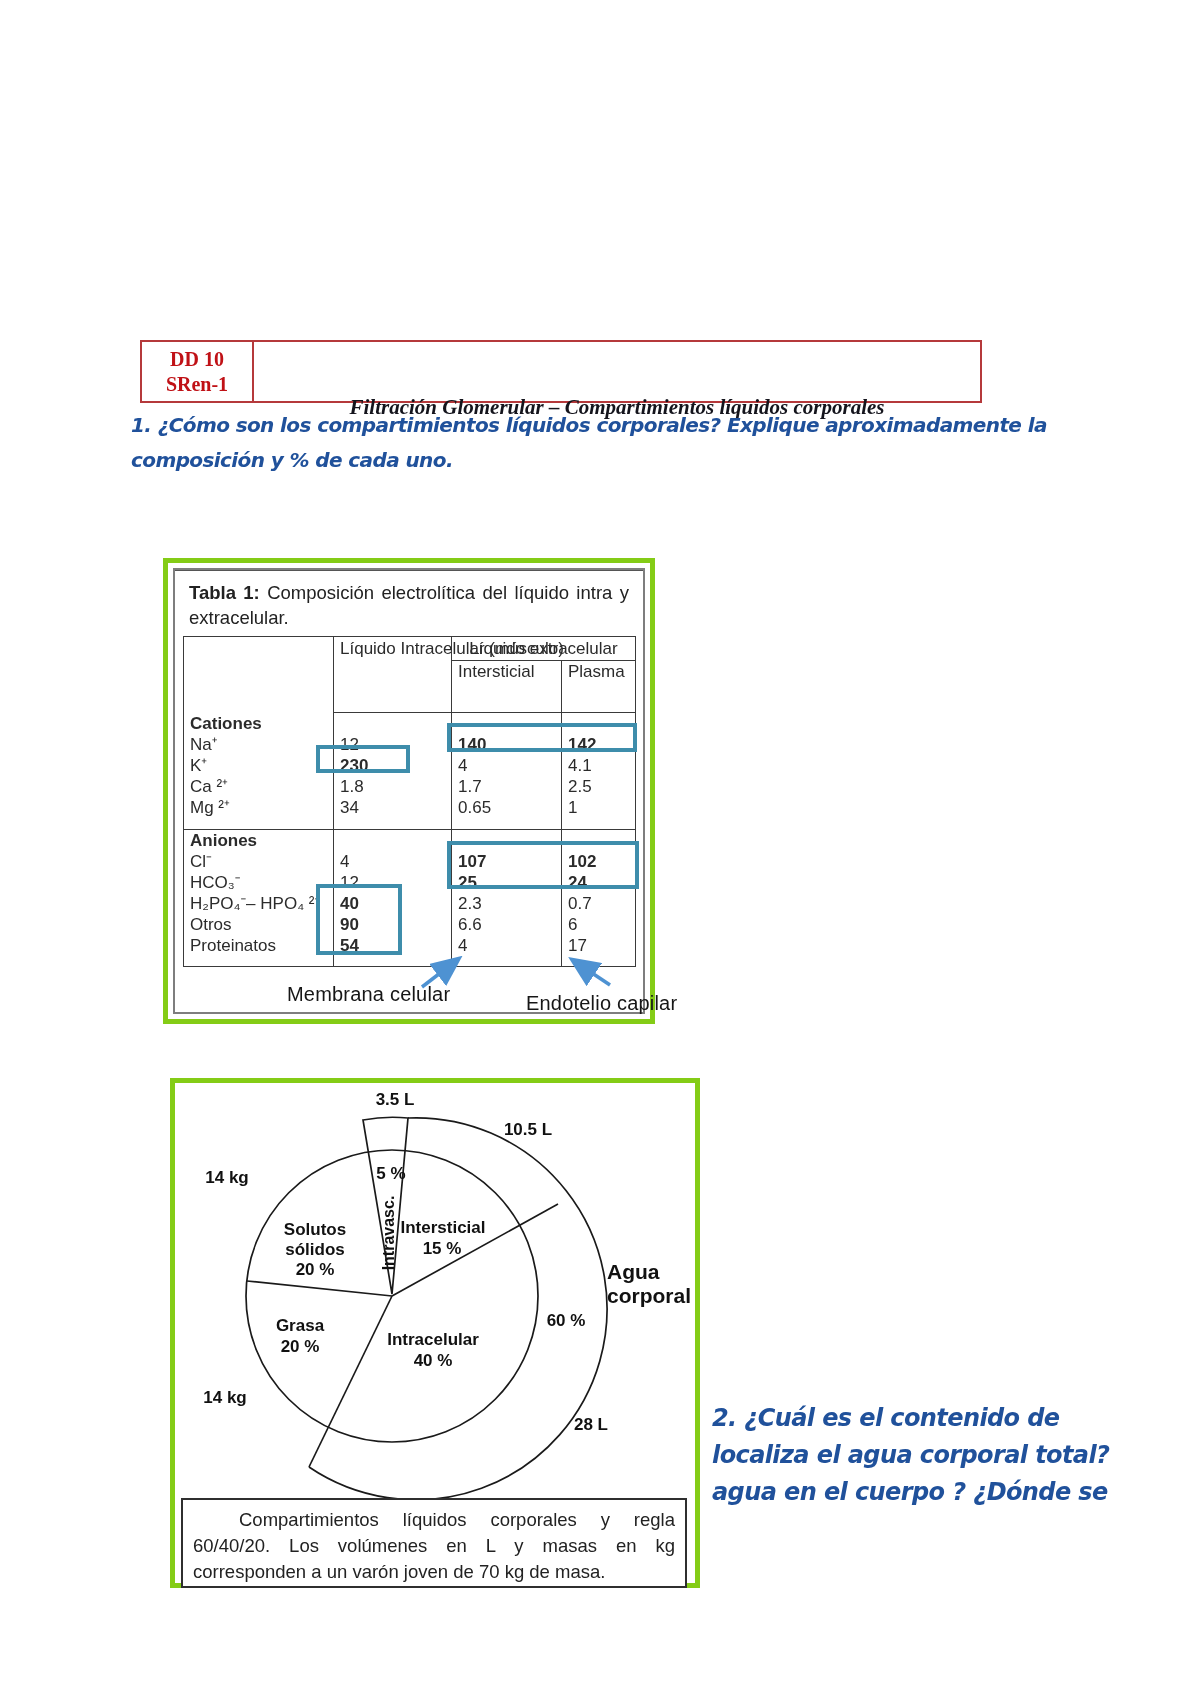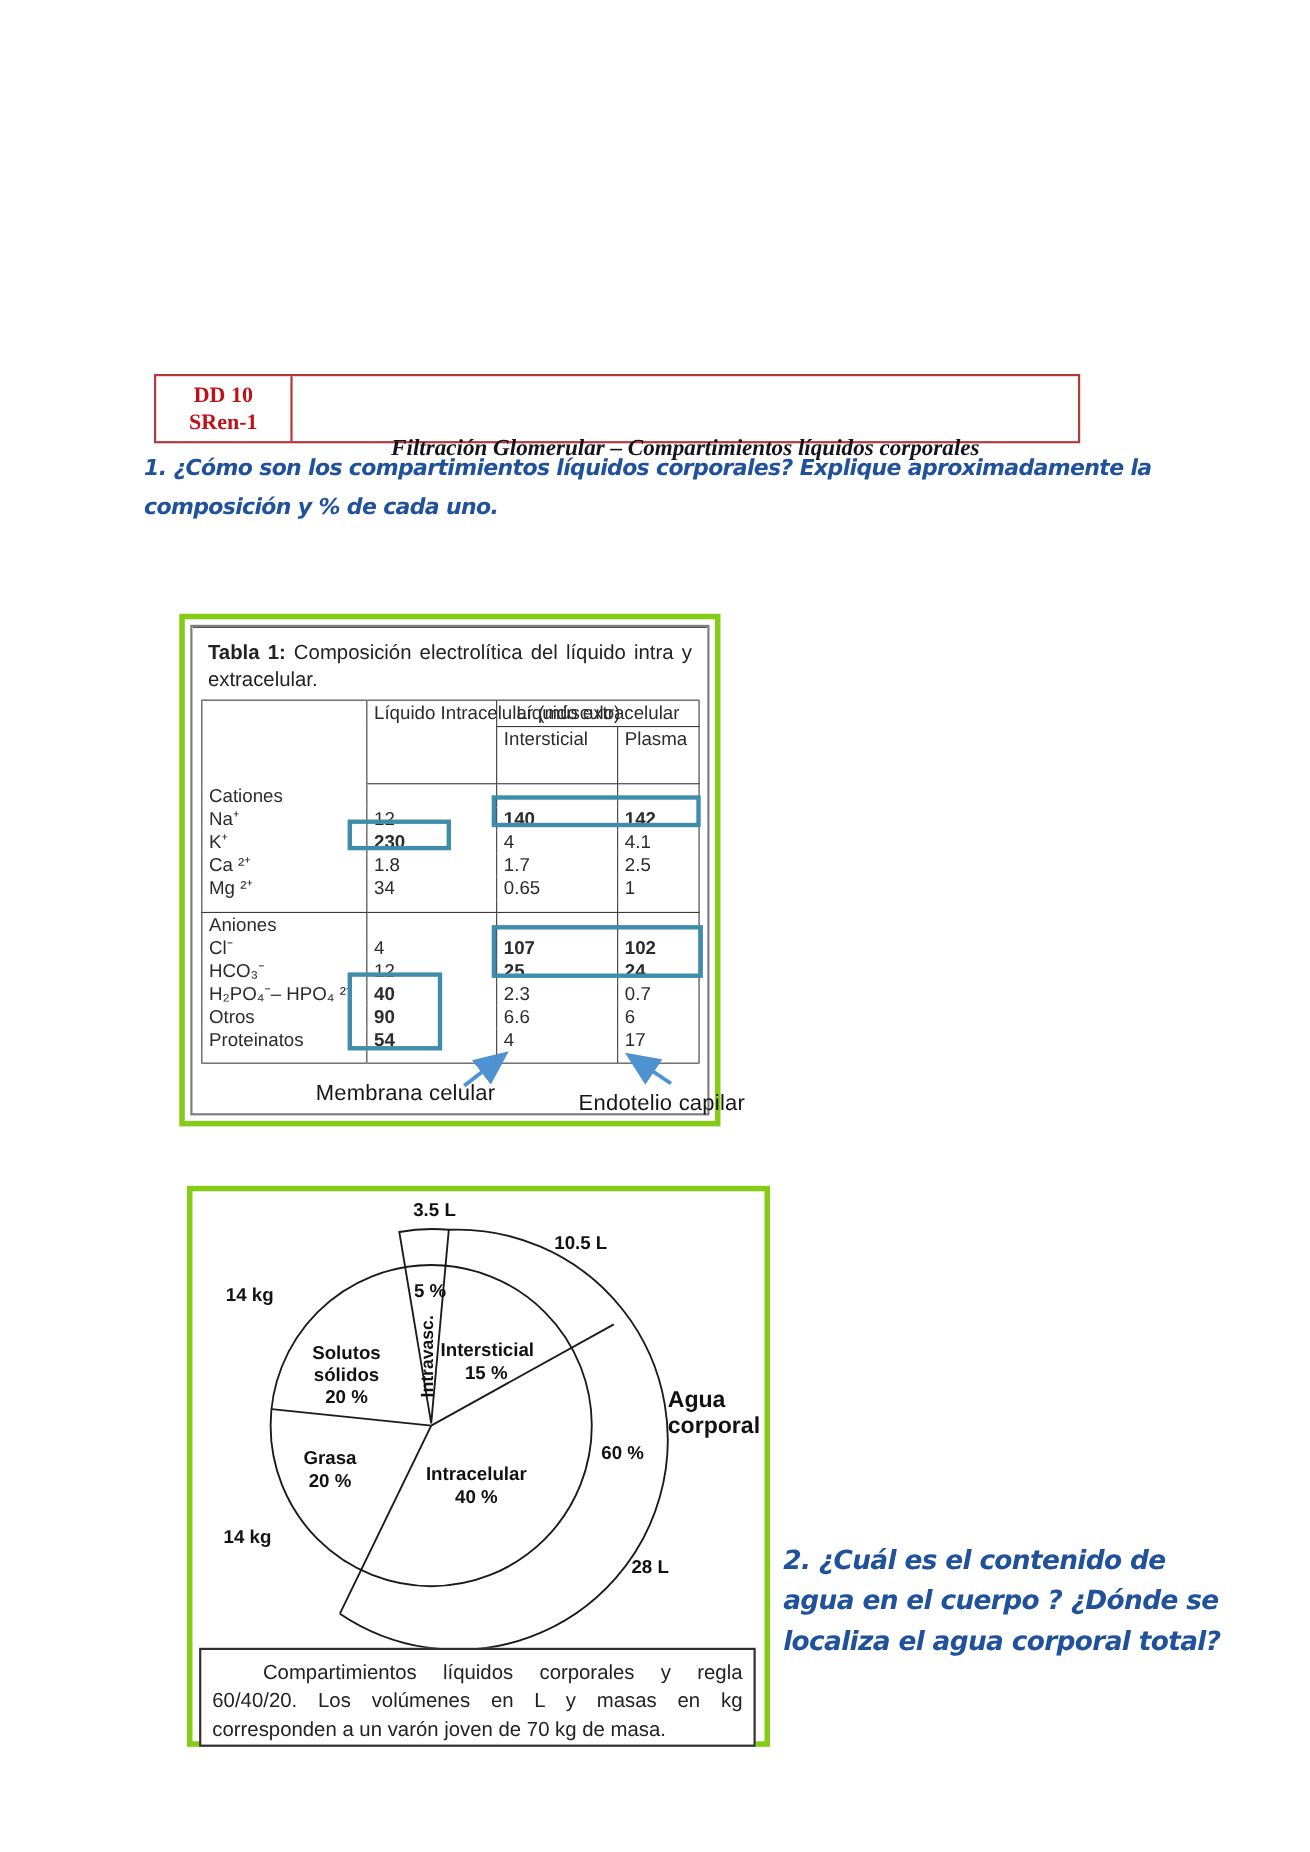--- a/index.html
+++ b/index.html
@@ -2,21 +2,21 @@
 <html><head>
 <meta charset="utf-8">
 <style>
   * { margin:0; padding:0; box-sizing:border-box; }
   html,body { background:#ffffff; }
   body { width:1191px; height:1684px; position:relative; font-family:"Liberation Sans", sans-serif; color:#1a1a1a; }
 
   
   .hdr { position:absolute; left:140px; top:340px; width:842px; height:63px;
          border:2px solid #b5393b; display:flex; background:#fff; }
-  .hdr-left { width:124px; border-right:2px solid #b5393b; display:flex; flex-direction:column;
+  .hdr-left { width:112px; border-right:2px solid #b5393b; display:flex; flex-direction:column;
               align-items:center; justify-content:center; gap:2px;
               font-family:"Liberation Serif", serif; font-weight:bold; font-size:20px; color:#c01116; }
   .hdr-right { flex:1; display:flex; justify-content:center; padding-top:8px;
                font-family:"Liberation Serif", serif; font-weight:bold; font-style:italic;
                font-size:21px; color:#14141c;margin-top:45px; }
 
   
   .script { position:absolute; color:#20519b; font-family:"DejaVu Sans", sans-serif;
             font-weight:bold; font-style:italic; letter-spacing:-0.6px; }
   .q1 { left:131px; top:408px; font-size:20px; line-height:35px; }
@@ -34,21 +34,21 @@
   table.elyte { border-collapse:collapse; margin-left:8px; margin-top:2px; table-layout:fixed;
                 width:452px; font-size:17px; color:#2b2b2b; }
   table.elyte td { border-left:1.6px solid #3a3a3a; border-right:1.6px solid #3a3a3a;
                    padding:0 6px; vertical-align:top; line-height:21px; overflow:visible; white-space:nowrap; }
   table.elyte { border:1.6px solid #3a3a3a; }
   tr.h1 td { line-height:23px; height:24px; }
   tr.h2 td { height:52px; border-bottom:1.6px solid #3a3a3a; }
   td.mlh { white-space:pre-line; line-height:24px; border-bottom:1.6px solid #3a3a3a; }
   td.cth { text-align:center; }
   tr.row td { height:21px; }
-  tr.sect td:first-child { font-weight:normal; }
+  tr.sect td:first-child { font-weight:bold; }
   tr.sp1 td { height:12px; border-bottom:1.6px solid #3a3a3a; }
   tr.sp2 td { height:10px; }
   td.b { font-weight:bold; }
 
   
   .hl { position:absolute; border:4px solid #3e8dab; background:transparent; }
 
   .annot { position:absolute; font-size:20px; color:#161616; letter-spacing:0.2px; }
 
   
@@ -232,15 +232,15 @@
     <text class="plbl" x="125" y="248" text-anchor="middle">Grasa</text>
     <text class="plbl" x="125" y="269" text-anchor="middle">20 %</text>
     <text class="plbl" x="258" y="262" text-anchor="middle">Intracelular</text>
     <text class="plbl" x="258" y="283" text-anchor="middle">40 %</text>
   </svg>
   <div class="caption">Compartimientos líquidos corporales y regla 60/40/20. Los volúmenes en L y masas en kg corresponden a un varón joven de 70 kg de masa.</div>
 </div>
 
 <div class="script q2">
   <div>2. ¿Cuál es el contenido de</div>
+  <div>localiza el agua corporal total?</div>
   <div>agua en el cuerpo ? ¿Dónde se</div>
-  <div>localiza el agua corporal total?</div>
 </div>
 
 </body></html>

